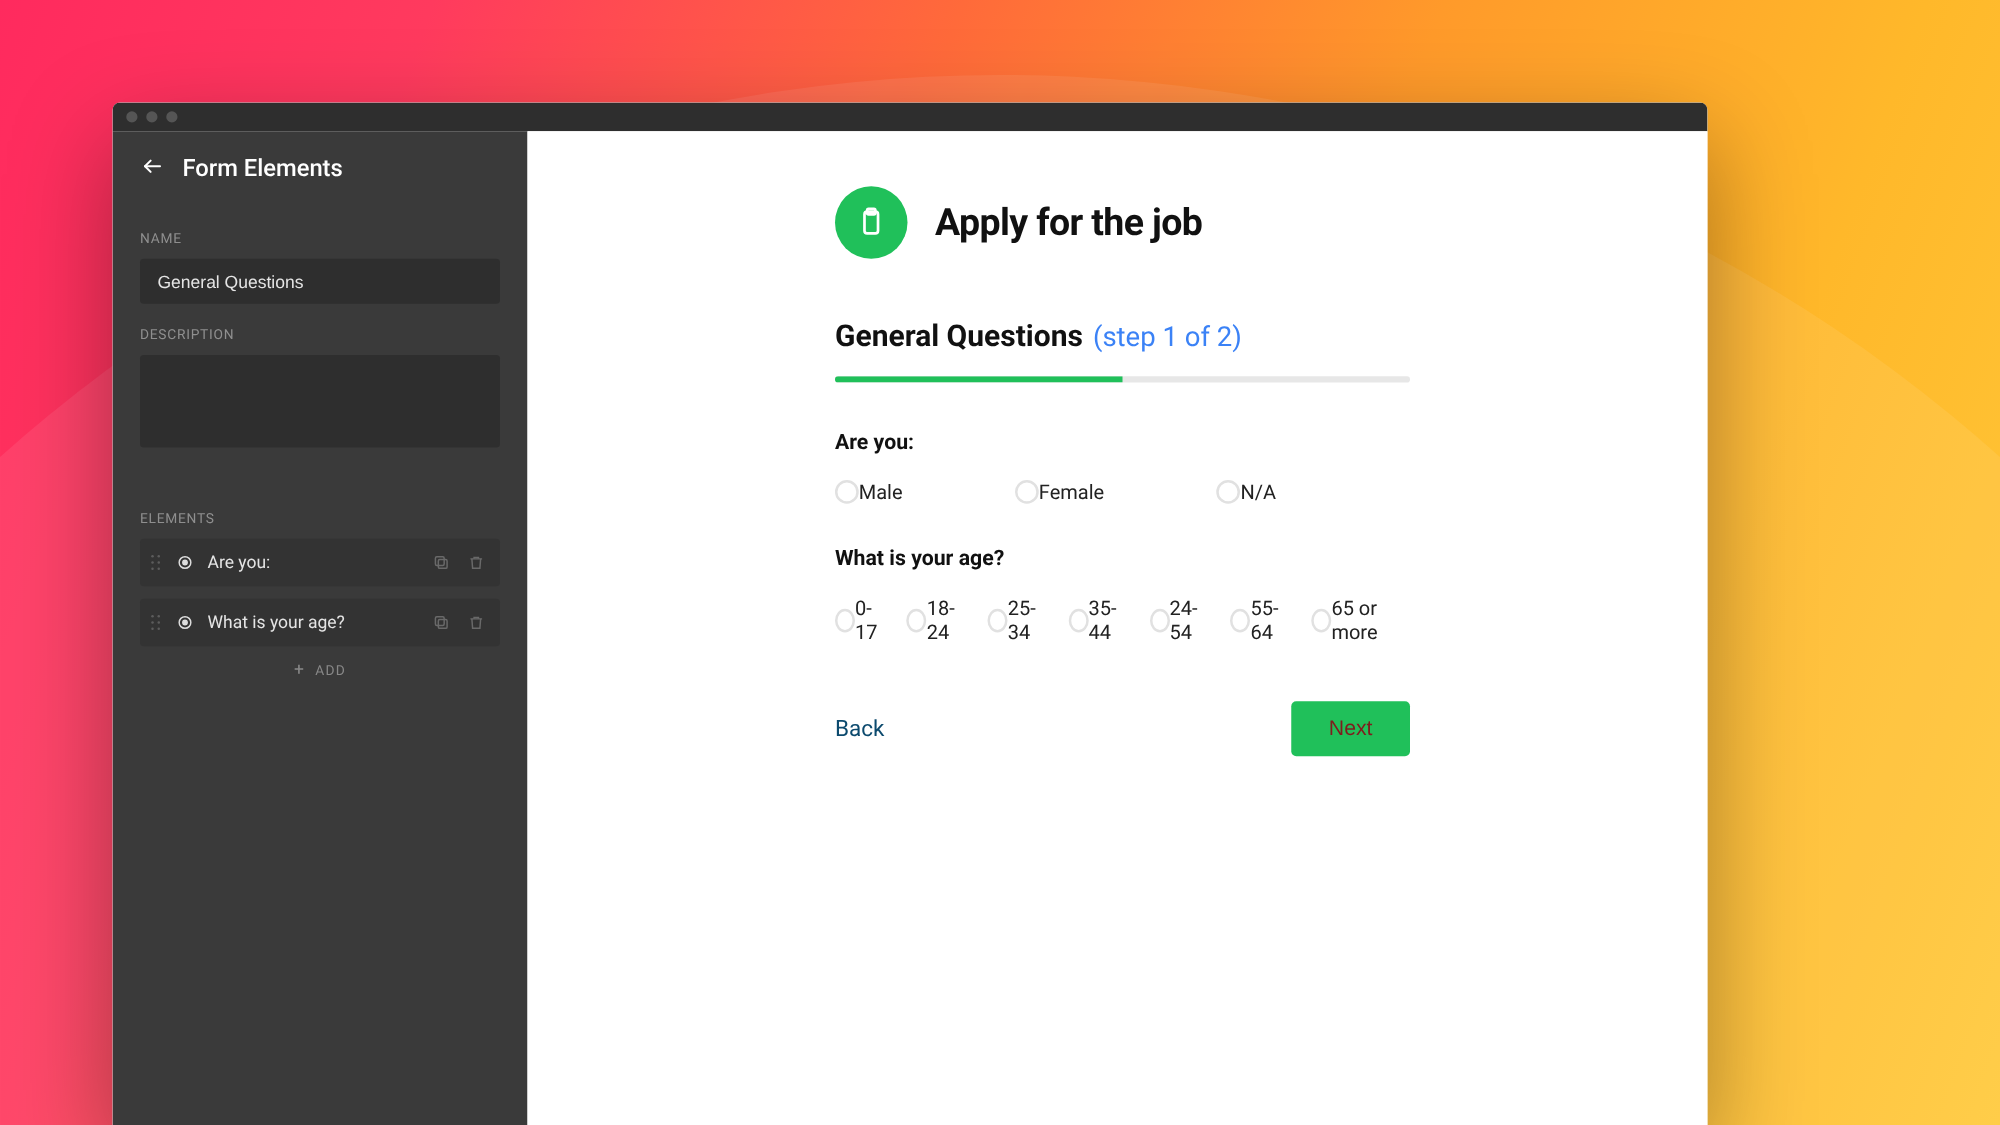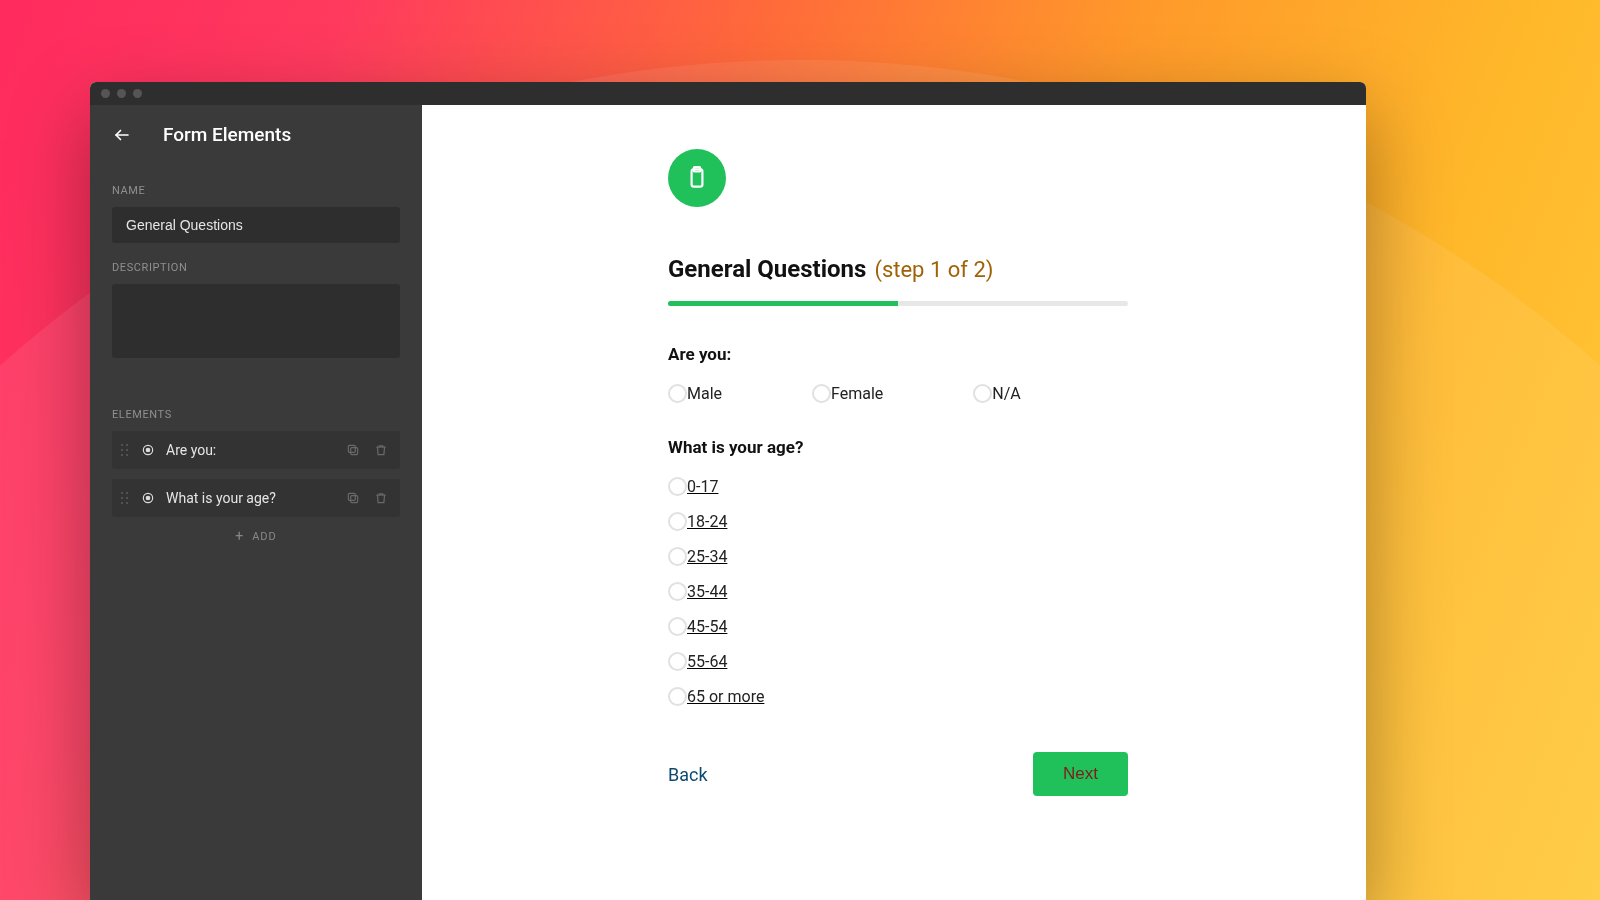--- a/index.html
+++ b/index.html
@@ -42,22 +42,21 @@
   .body { flex: 1; display: flex; min-height: 0; }
   .sidebar {
     width: 332px;
     background: #3a3a3a;
     color: #ddd;
     display: flex;
     flex-direction: column;
   }
   .sb-header {
     display: flex;
-    align-items: center;
-    gap: 31px;
+    gap: 14px;
     padding: 18px 22px 20px 22px;
   }
   .back-arrow {
     width: 20px; height: 20px;
     display: flex; align-items: center; justify-content: center;
     color: #fff; cursor: pointer;
   }
   .sb-title { font-size: 19px; font-weight: 500; color: #fff; }
   .sb-section { padding: 0 22px; }
   .sb-label {
@@ -131,30 +130,30 @@
     margin-bottom: 48px;
   }
   .fh-icon {
     width: 58px; height: 58px; border-radius: 50%;
     background: #20c05a;
     display: flex; align-items: center; justify-content: center;
   }
   .fh-title { font-size: 30px; font-weight: 700; letter-spacing: -0.5px; color:#111; }
   .step-row { display: flex; align-items: baseline; gap: 8px; margin-bottom: 18px; }
   .step-title { font-size: 24px; font-weight: 700; color:#111; }
-  .step-sub { font-size: 22px; color: #a16207; font-weight: 400; }
+  .step-sub { font-size: 22px; color: #3b82f6; font-weight: 400; }
   .progress {
     height: 5px; background: #e7e7e7; border-radius: 3px; overflow: hidden;
     margin-bottom: 38px;
   }
   .progress .bar { height: 100%; background: #20c05a; width: 50%; }
   .q { margin-bottom: 34px; }
   .q-label { font-size: 17px; font-weight: 700; color:#111; margin-bottom: 20px; }
   .opts-row { display: flex; gap: 90px; }
-  .opts-col { display: flex; flex-direction: column; gap: 16px; text-decoration: underline; }
+  .opts-col { display: flex; flex-direction: row; gap: 16px; }
   .opt { display: flex; align-items: center; gap: 0; cursor: pointer; }
   .radio {
     width: 19px; height: 19px; border-radius: 50%;
     border: 2px solid #e1e1e1;
   }
   .opt-label { font-size: 16px; color: #222; }
   .nav-row {
     display: flex; justify-content: space-between; align-items: center;
     margin-top: 46px;
   }
@@ -284,20 +283,21 @@
 
     <div class="main">
       <div class="content">
         <div class="fh">
           <div class="fh-icon">
             <svg width="26" height="26" viewBox="0 0 24 24" fill="none" stroke="#fff" stroke-width="2" stroke-linecap="round" stroke-linejoin="round">
               <rect x="7" y="4" width="10" height="16" rx="2"></rect>
               <rect x="9" y="2" width="6" height="4" rx="1"></rect>
             </svg>
           </div>
+          <div class="fh-title">Apply for the job</div>
         </div>
 
         <div class="step-row">
           <span class="step-title">General Questions</span>
           <span class="step-sub">(step 1 of 2)</span>
         </div>
         <div class="progress">
           <div class="bar" id="progress-bar" style="width: 50%;"></div>
         </div>
 
@@ -333,21 +333,21 @@
                 <div class="opt">
                   <div class="radio"></div>
                   <div class="opt-label">25-34</div>
                 </div>
                 <div class="opt">
                   <div class="radio"></div>
                   <div class="opt-label">35-44</div>
                 </div>
                 <div class="opt">
                   <div class="radio"></div>
-                  <div class="opt-label">45-54</div>
+                  <div class="opt-label">24-54</div>
                 </div>
                 <div class="opt">
                   <div class="radio"></div>
                   <div class="opt-label">55-64</div>
                 </div>
                 <div class="opt">
                   <div class="radio"></div>
                   <div class="opt-label">65 or more</div>
                 </div>
               </div>

